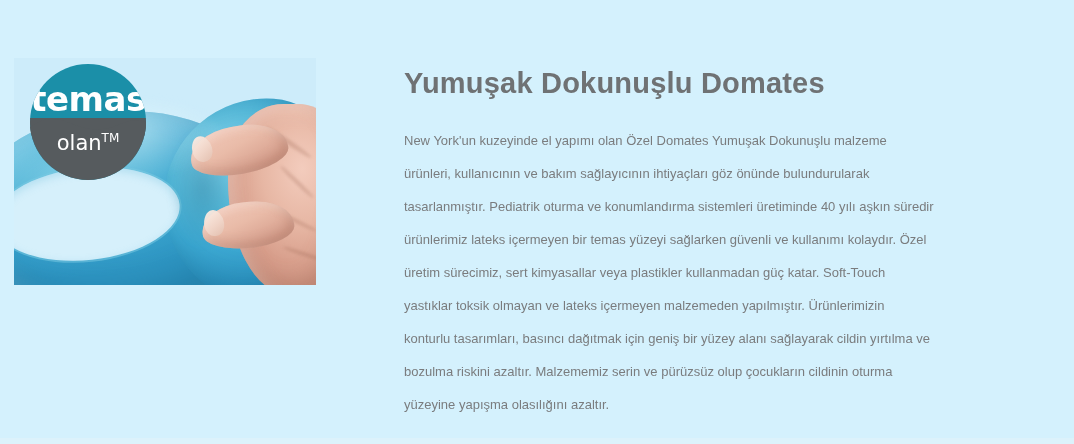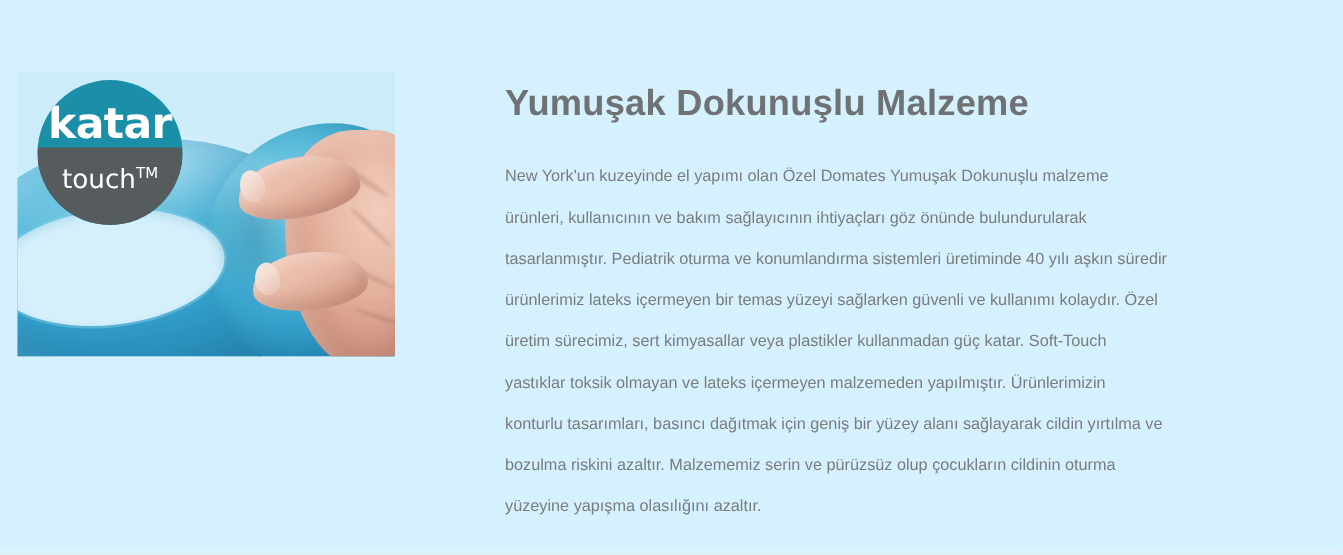--- a/index.html
+++ b/index.html
@@ -283,24 +283,24 @@
       <div class="finger finger-2"></div>
       <div class="nail nail-1"></div>
       <div class="nail nail-2"></div>
     </div>
 
     <div id="soft-touch-badge">
       <div class="badge-bottom"></div>
       <svg class="badge-wave" viewBox="0 0 116 22" preserveAspectRatio="none">
         <path d="M0,13 C14,3 26,3 40,9 C56,16 72,18 88,11 C98,6 108,5 116,8 L116,22 L0,22 Z" fill="#565b5e"></path>
       </svg>
-      <div class="badge-word-soft">katar</div>
-      <div class="badge-word-touch"><span>touch</span><sup>TM</sup></div>
+      <div class="badge-word-soft">temas</div>
+      <div class="badge-word-touch"><span>olan</span><sup>TM</sup></div>
     </div>
   </div>
 
   <div id="text-column">
-    <h1 id="page-title">Yumuşak Dokunuşlu Malzeme</h1>
+    <h1 id="page-title">Yumuşak Dokunuşlu Domates</h1>
     <p id="body-copy">New York'un kuzeyinde el yapımı olan Özel Domates Yumuşak Dokunuşlu malzeme ürünleri, kullanıcının ve bakım sağlayıcının ihtiyaçları göz önünde bulundurularak tasarlanmıştır. Pediatrik oturma ve konumlandırma sistemleri üretiminde 40 yılı aşkın süredir ürünlerimiz lateks içermeyen bir temas yüzeyi sağlarken güvenli ve kullanımı kolaydır. Özel üretim sürecimiz, sert kimyasallar veya plastikler kullanmadan güç katar. Soft-Touch yastıklar toksik olmayan ve lateks içermeyen malzemeden yapılmıştır. Ürünlerimizin konturlu tasarımları, basıncı dağıtmak için geniş bir yüzey alanı sağlayarak cildin yırtılma ve bozulma riskini azaltır. Malzememiz serin ve pürüzsüz olup çocukların cildinin oturma yüzeyine yapışma olasılığını azaltır.</p>
   </div>
 
   <div id="bottom-strip"></div>
 </div>
 
 </body></html>

